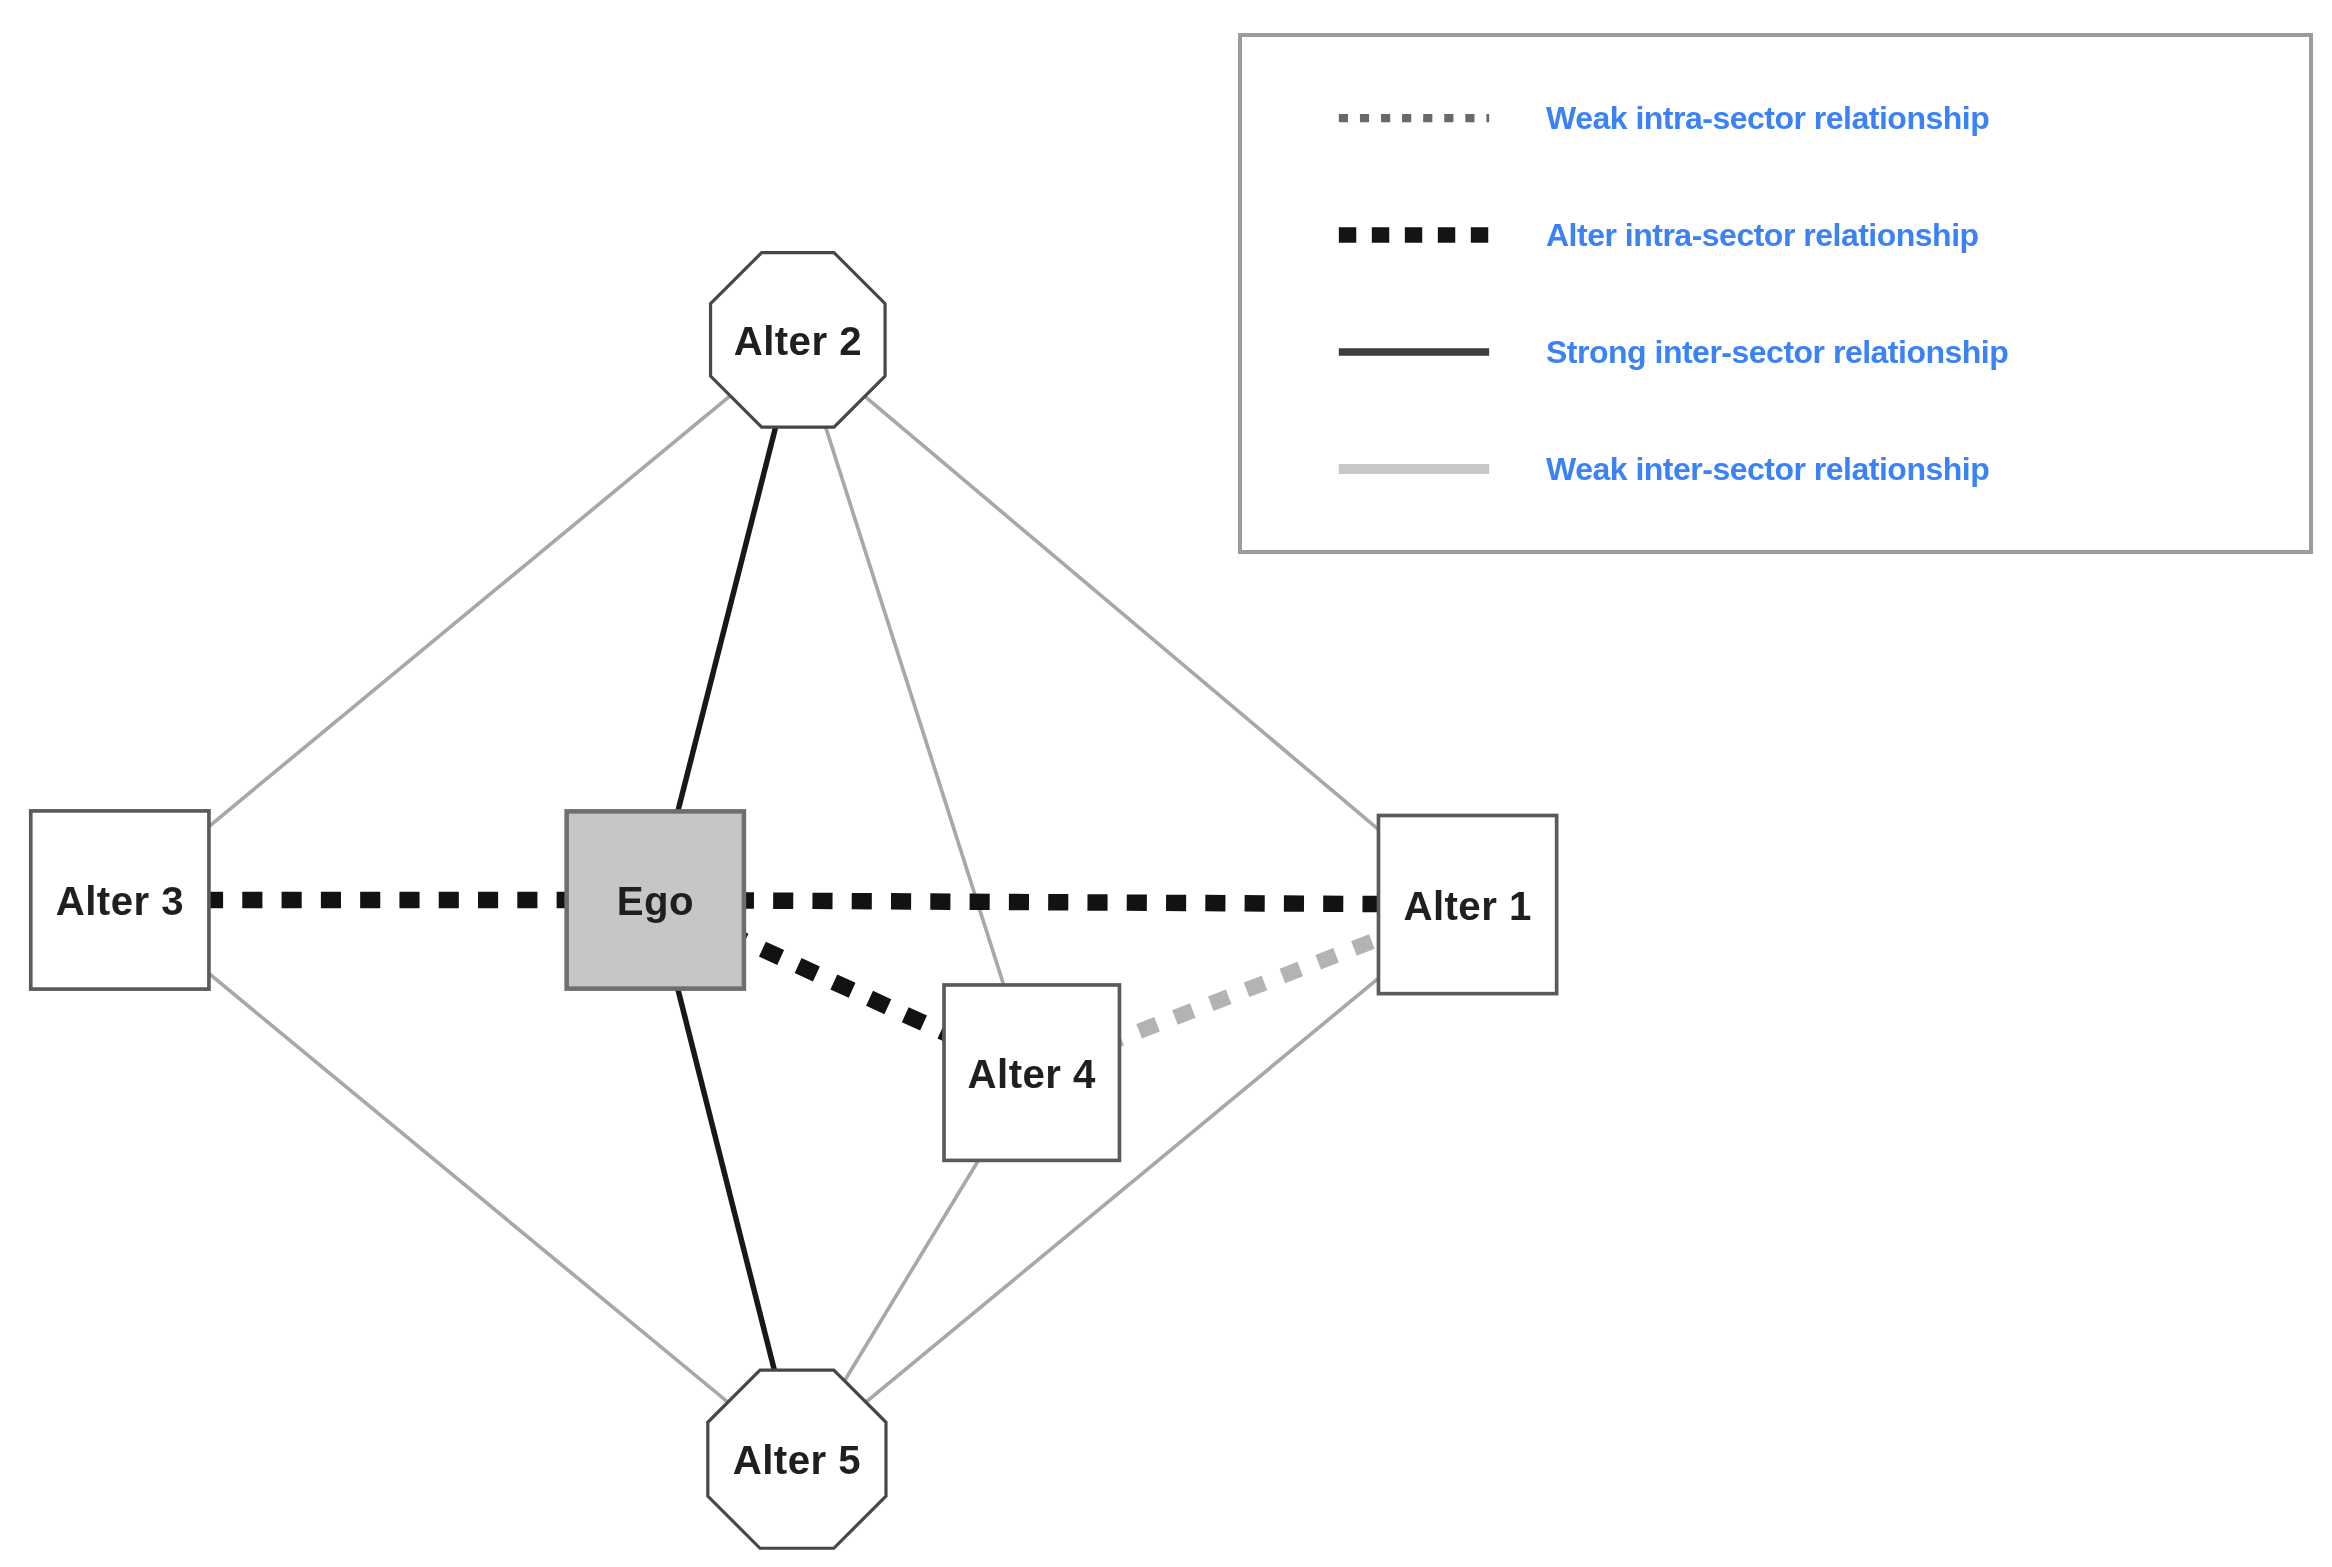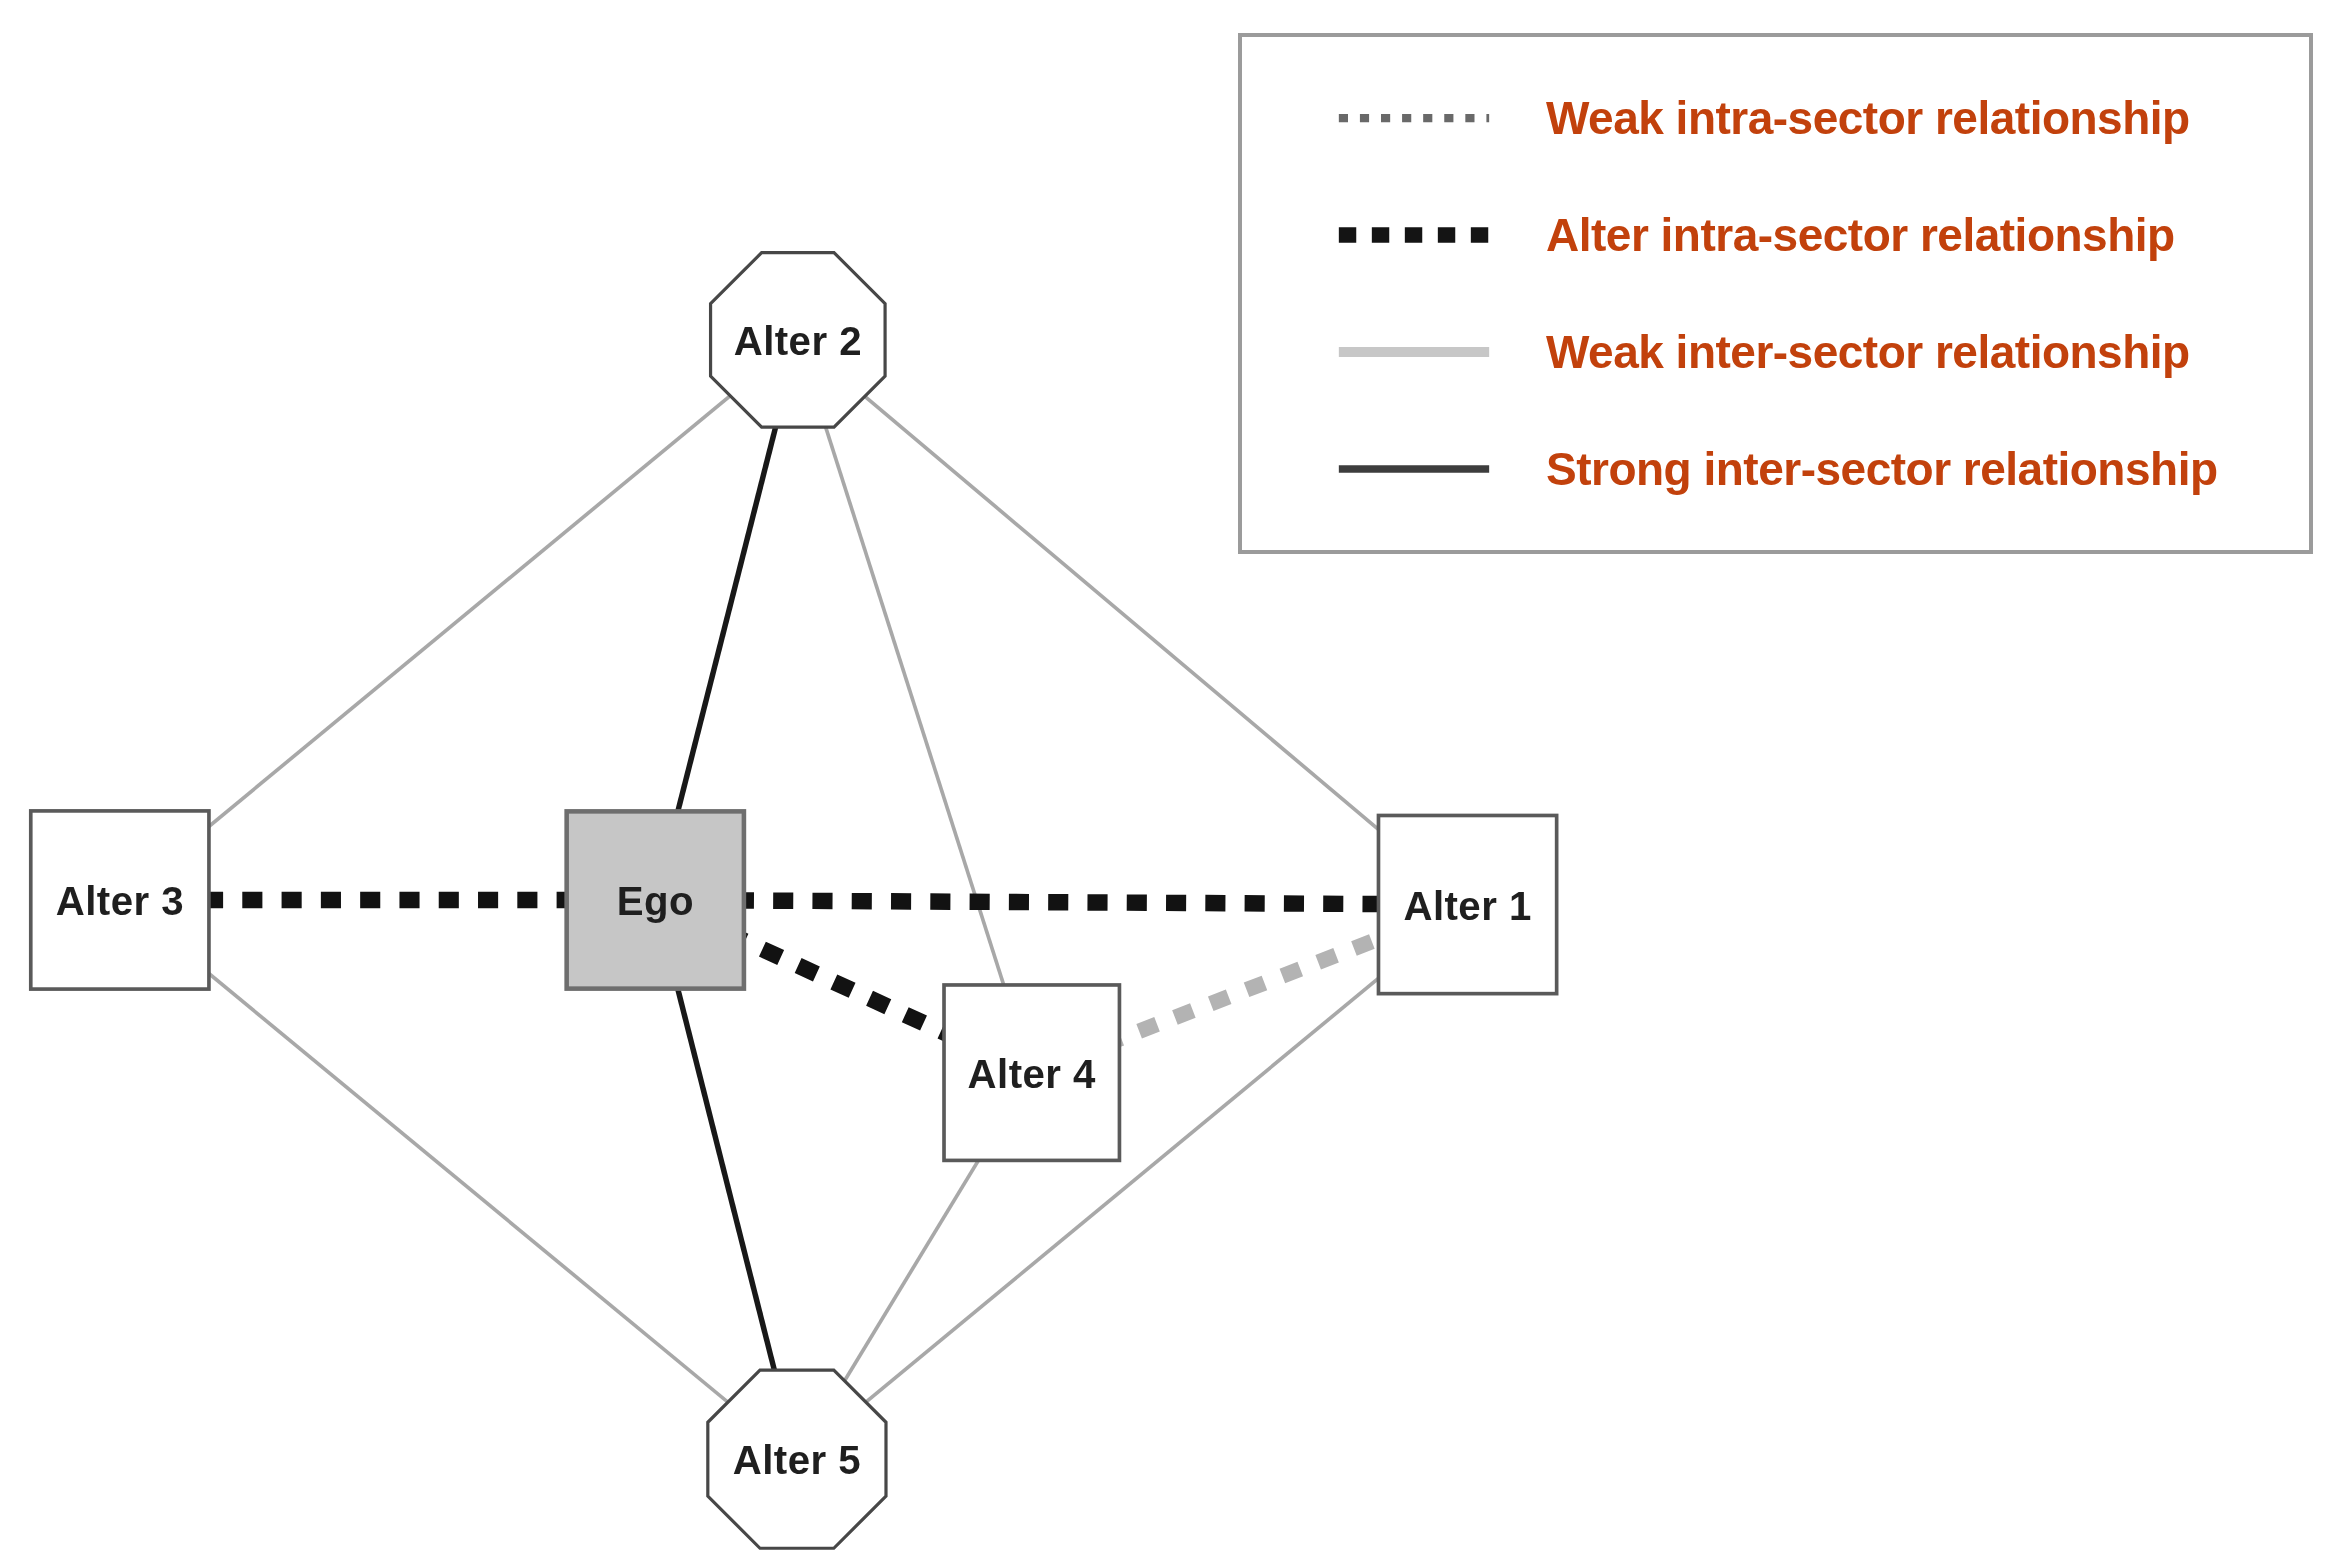--- a/index.html
+++ b/index.html
@@ -50,23 +50,23 @@
   }
   .legend-sample {
     width: 154px;
     height: 22px;
     display: flex;
     align-items: center;
     flex: 0 0 auto;
   }
   .legend-label {
     margin-left: 55px;
-    font-size: 46px;
+    font-size: 32px;
     font-weight: 600;
-    color: #c2410c;
+    color: #3b82f6;
     letter-spacing: -0.5px;
     white-space: nowrap;
   }
 </style>
 </head>
 <body>
 
 <div class="stage">
 
   <svg class="net-svg" viewBox="0 0 2553 1715" xmlns="http://www.w3.org/2000/svg">
@@ -125,29 +125,29 @@
       <div class="legend-sample">
           <svg width="154" height="22" viewBox="0 0 168 24">
             <line x1="2" y1="12" x2="166" y2="12" stroke="#141414" stroke-width="17" stroke-dasharray="19 17" stroke-linecap="butt"></line>
           </svg>
         </div>
       <span class="legend-label">Alter intra-sector relationship</span>
     </div>
     <div class="legend-row">
       <div class="legend-sample">
           <svg width="154" height="22" viewBox="0 0 168 24">
+            <line x1="2" y1="12" x2="166" y2="12" stroke="#3d3d3d" stroke-width="8" stroke-linecap="butt"></line>
+          </svg>
+        </div>
+      <span class="legend-label">Strong inter-sector relationship</span>
+    </div>
+    <div class="legend-row">
+      <div class="legend-sample">
+          <svg width="154" height="22" viewBox="0 0 168 24">
             <line x1="2" y1="12" x2="166" y2="12" stroke="#c7c7c7" stroke-width="11" stroke-linecap="butt"></line>
           </svg>
         </div>
       <span class="legend-label">Weak inter-sector relationship</span>
-    </div>
-    <div class="legend-row">
-      <div class="legend-sample">
-          <svg width="154" height="22" viewBox="0 0 168 24">
-            <line x1="2" y1="12" x2="166" y2="12" stroke="#3d3d3d" stroke-width="8" stroke-linecap="butt"></line>
-          </svg>
-        </div>
-      <span class="legend-label">Strong inter-sector relationship</span>
     </div>
   </div>
 
 </div>
 
 
 </body></html>

